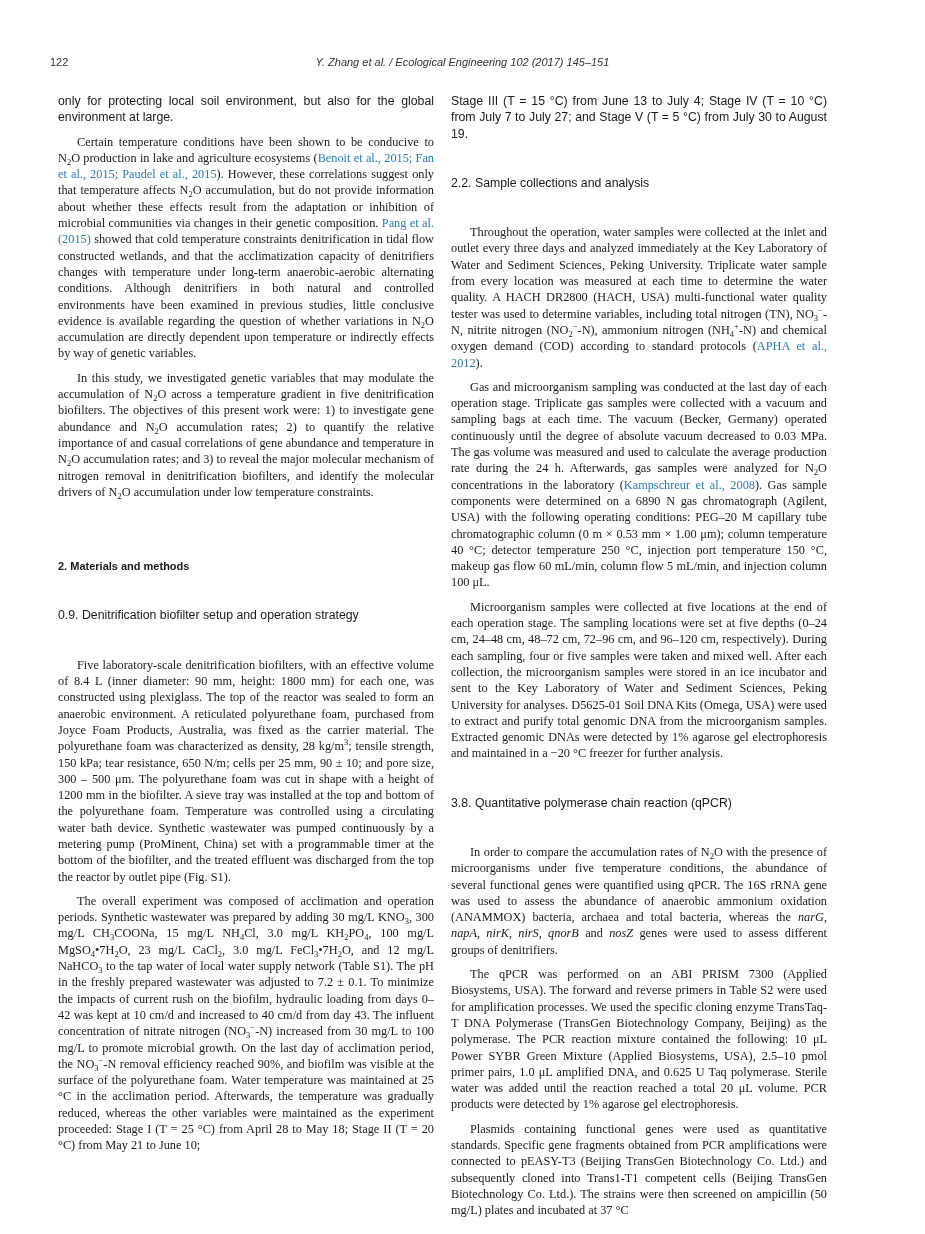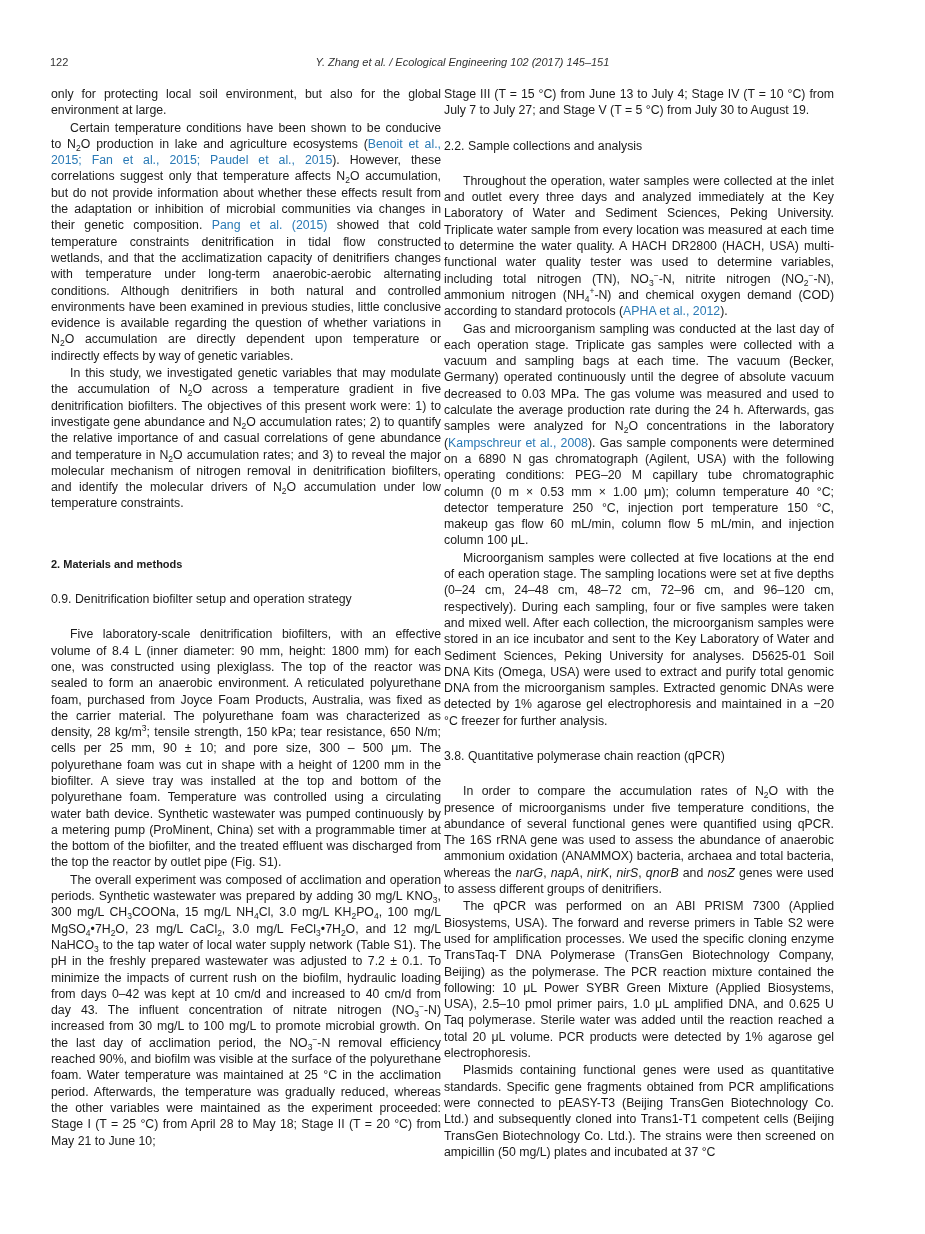--- a/index.html
+++ b/index.html
@@ -6,22 +6,22 @@
   body { width: 925px; height: 1234px; position: relative; overflow: hidden;
          font-family: "Liberation Serif", "DejaVu Serif", serif; color: #1a1a1a; }
   .running-head { position: absolute; top: 56px; left: 50px; right: 50px; height: 14px;
                   font-size: 11px; font-family: "Liberation Sans", sans-serif; color: #333; }
   .running-head .pg { position: absolute; left: 0; top: 0; }
   .running-head .jr { position: absolute; left: 0; right: 0; text-align: center; font-style: italic; top: 0; }
   .col { position: absolute; top: 85px; width: 392px; font-family: "Liberation Sans", sans-serif;
          font-size: 12.3px; line-height: 16.3px; text-align: justify; color: #1a1a1a; }
   .col.left { left: 50px; }
   .col.right { left: 443px; }
-  .col p { margin: 1px; text-indent: 0; }
-  .col p.ind { text-indent: 19px; }
+  .col p { margin: 8px; text-indent: 0; }
+  .col p.ind { text-indent: 19px; font-family: Liberation Serif, serif; }
   .col a { color: #2a7ab6; text-decoration: none; }
   sub, sup { font-size: 8.5px; line-height: 0; }
   .h1 { font-weight: bold; margin: 0; font-size: 11px; }
   .h2 { margin: 0; }
   .gap-m { height: 17px; }
   .gap-l { height: 42px; }
   i.gene { font-style: italic; }
 </style>
 </head>
 <body>

